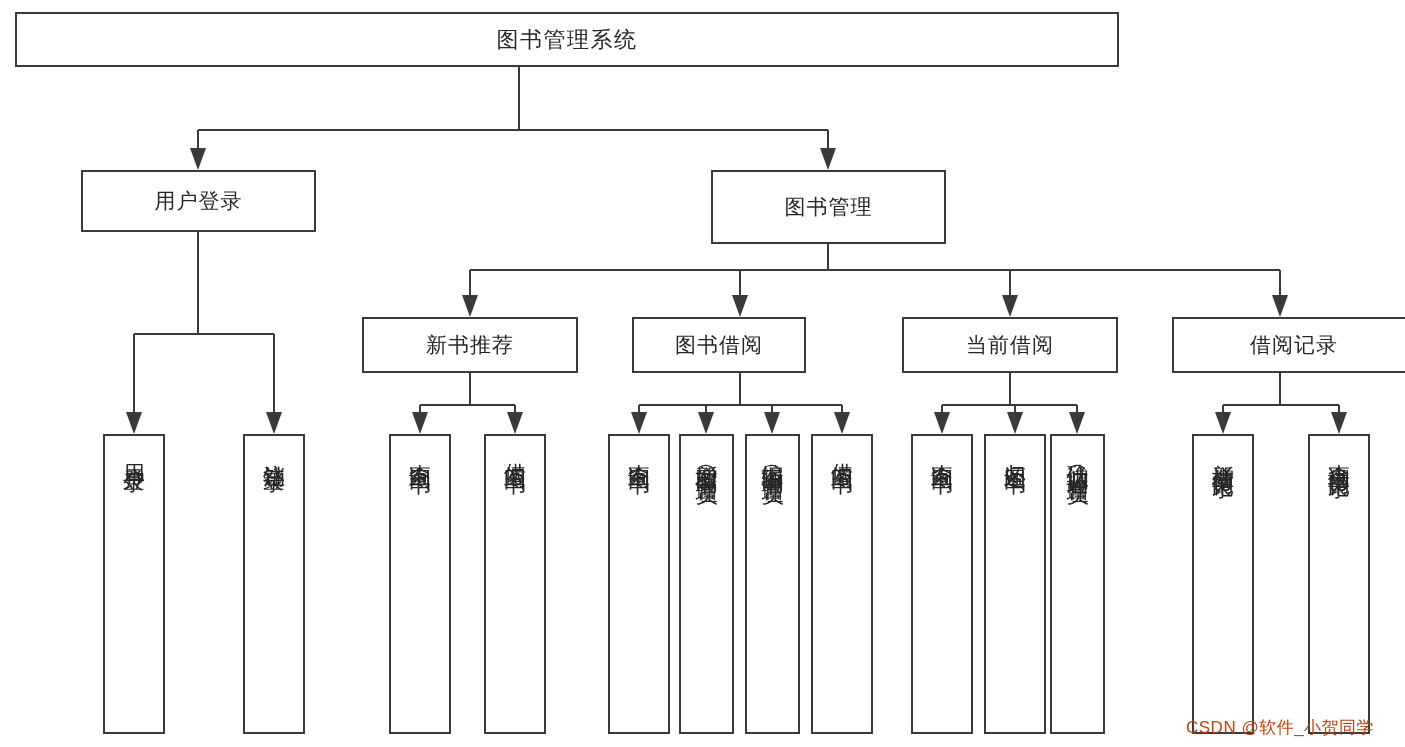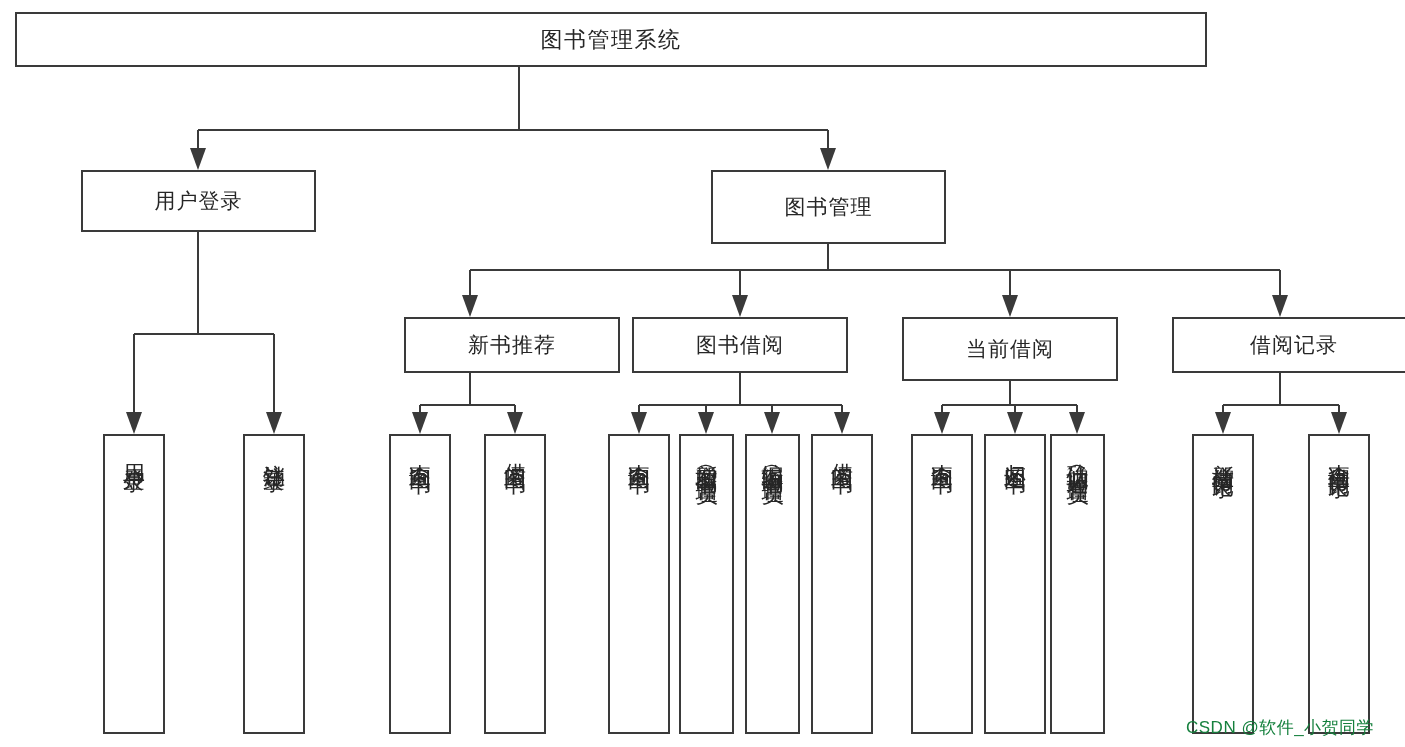--- a/index.html
+++ b/index.html
@@ -60,21 +60,21 @@
     writing-mode: vertical-rl;
     text-orientation: upright;
     font-size: 22px;
     letter-spacing: 3px;
     line-height: 1;
     white-space: nowrap;
   }
   .watermark {
     position: absolute;
     font-size: 17px;
-    color: #15803d;
+    color: #c2410c;
     white-space: nowrap;
     letter-spacing: 0.5px;
     pointer-events: none;
   }
 </style>
 </head>
 <body>
 
 <div id="canvas">
 
@@ -126,38 +126,38 @@
       <line x1="1077" y1="405" x2="1077" y2="412" stroke="#3a3a3a" stroke-width="2.5" shape-rendering="crispEdges"></line>
       <polygon points="1069,412 1085,412 1077,434" fill="#3a3a3a"></polygon>
       <line x1="1280" y1="373" x2="1280" y2="405" stroke="#3a3a3a" stroke-width="2.5" shape-rendering="crispEdges"></line>
       <line x1="1223" y1="405" x2="1339" y2="405" stroke="#3a3a3a" stroke-width="2.5" shape-rendering="crispEdges"></line>
       <line x1="1223" y1="405" x2="1223" y2="412" stroke="#3a3a3a" stroke-width="2.5" shape-rendering="crispEdges"></line>
       <polygon points="1215,412 1231,412 1223,434" fill="#3a3a3a"></polygon>
       <line x1="1339" y1="405" x2="1339" y2="412" stroke="#3a3a3a" stroke-width="2.5" shape-rendering="crispEdges"></line>
       <polygon points="1331,412 1347,412 1339,434" fill="#3a3a3a"></polygon>
     </svg>
 
-  <div class="node h root" id="n-root" style="left: 15px; top: 12px; width: 1192px; height: 55px;">
+  <div class="node h root" id="n-root" style="left: 15px; top: 12px; width: 1104px; height: 55px;">
     <span class="lbl">图书管理系统</span>
   </div>
 
   <div class="node h" id="n-l1-0" style="left: 81px; top: 170px; width: 235px; height: 62px;">
     <span class="lbl">用户登录</span>
   </div>
   <div class="node h" id="n-l1-1" style="left: 711px; top: 170px; width: 235px; height: 74px;">
     <span class="lbl">图书管理</span>
   </div>
 
-  <div class="node h" id="n-l2-0" style="left: 362px; top: 317px; width: 216px; height: 56px; margin-left: 42px;">
+  <div class="node h" id="n-l2-0" style="left: 362px; top: 317px; width: 216px; height: 56px;">
     <span class="lbl">新书推荐</span>
   </div>
-  <div class="node h" id="n-l2-1" style="left: 632px; top: 317px; width: 216px; height: 56px;">
+  <div class="node h" id="n-l2-1" style="left: 632px; top: 317px; width: 174px; height: 56px;">
     <span class="lbl">图书借阅</span>
   </div>
-  <div class="node h" id="n-l2-2" style="left: 902px; top: 317px; width: 216px; height: 64px;">
+  <div class="node h" id="n-l2-2" style="left: 902px; top: 317px; width: 216px; height: 56px;">
     <span class="lbl">当前借阅</span>
   </div>
   <div class="node h" id="n-l2-3" style="left: 1172px; top: 317px; width: 244px; height: 56px;">
     <span class="lbl">借阅记录</span>
   </div>
 
   <div class="node v" id="n-lf-0" style="left: 103px; top: 434px; width: 62px; height: 300px;">
     <span class="lbl">用户登录</span>
   </div>
   <div class="node v" id="n-lf-1" style="left: 243px; top: 434px; width: 62px; height: 300px;">

